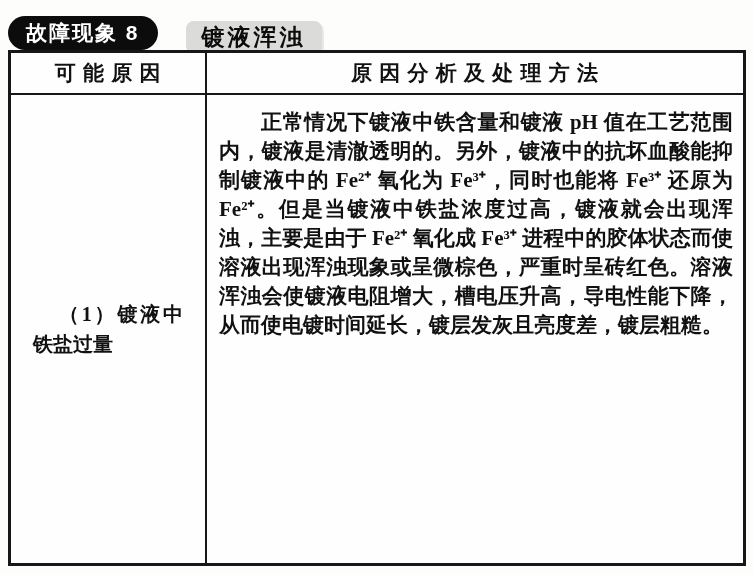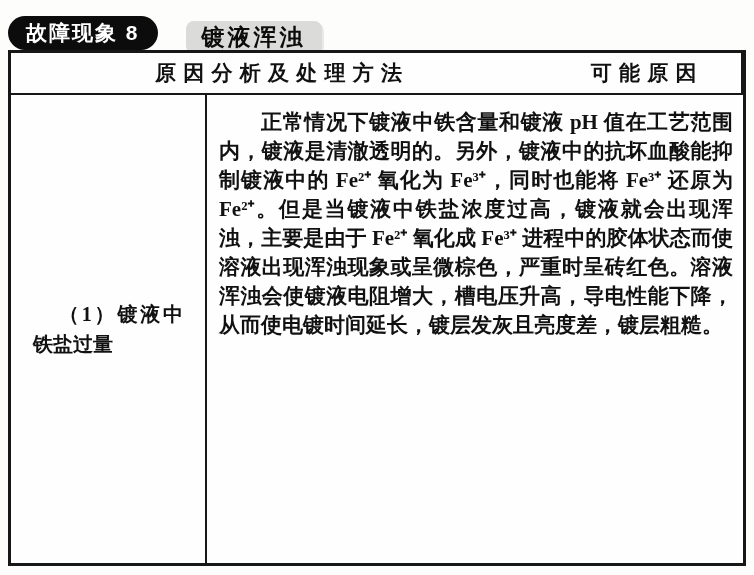--- a/index.html
+++ b/index.html
@@ -98,22 +98,22 @@
       <span>故障现象 8</span>
     </div>
     <div class="tag">
       <span>镀液浑浊</span>
     </div>
   </div>
 
   <div class="tbl">
 
     <div class="thead">
+      <div class="th col-left">可 能 原 因</div>
       <div class="th col-right">原 因 分 析 及 处 理 方 法</div>
-      <div class="th col-left">可 能 原 因</div>
     </div>
 
     <div class="tbody">
       <div class="td-cause col-left">
         <div class="cause-text">（1）镀液中铁盐过量</div>
       </div>
       <div class="td-analysis col-right">
         <p>正常情况下镀液中铁含量和镀液 pH 值在工艺范围内，镀液是清澈透明的。另外，镀液中的抗坏血酸能抑制镀液中的 Fe²⁺ 氧化为 Fe³⁺，同时也能将 Fe³⁺ 还原为 Fe²⁺。但是当镀液中铁盐浓度过高，镀液就会出现浑浊，主要是由于 Fe²⁺ 氧化成 Fe³⁺ 进程中的胶体状态而使溶液出现浑浊现象或呈微棕色，严重时呈砖红色。溶液浑浊会使镀液电阻增大，槽电压升高，导电性能下降，从而使电镀时间延长，镀层发灰且亮度差，镀层粗糙。</p>
       </div>
     </div>

